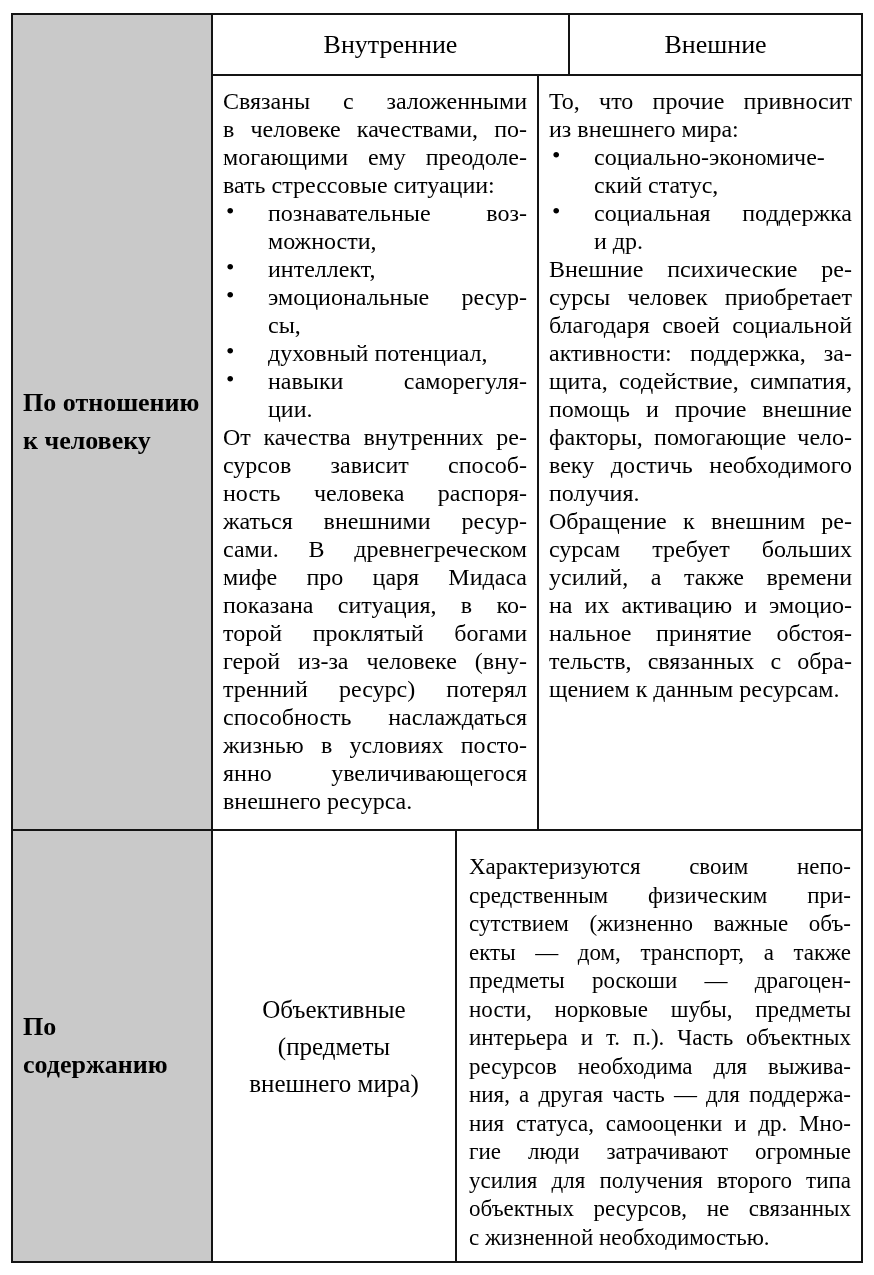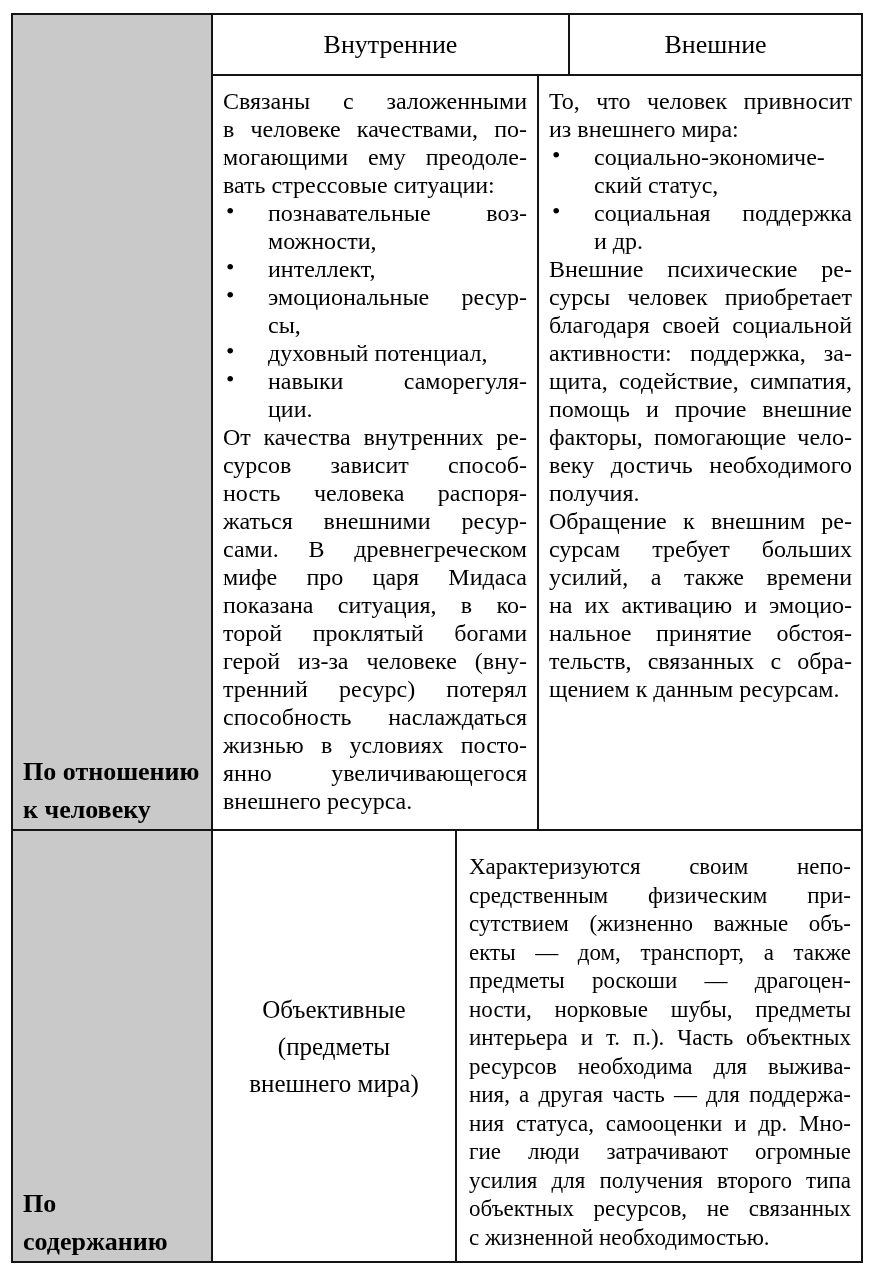--- a/index.html
+++ b/index.html
@@ -18,21 +18,21 @@
     border:2px solid var(--border);
     display:flex; flex-direction:column;
     background:#fff;
   }
   .row1 { height:816px; display:flex; border-bottom:2px solid var(--border); }
   .row2 { flex:1; display:flex; }
 
   .label-cell {
     width:200px; border-right:2px solid var(--border);
     background:var(--label-bg);
-    display:flex; flex-direction:column; justify-content:flex-end;
+    display:flex; flex-direction:column; justify-content:center;
     padding-left:10px; padding-right:4px;
     font-weight:bold; font-size:26px; line-height:38px;
   }
   .main { flex:1; display:flex; flex-direction:column; }
   .hdr { height:61px; display:flex; border-bottom:2px solid var(--border); }
   .hcell { display:flex; align-items:center; justify-content:center; font-size:26px; }
   .h1 { width:357px; border-right:2px solid var(--border); }
   .h2 { flex:1; }
   .body { flex:1; display:flex; font-size:24px; line-height:28px; }
   .b1 { width:326px; border-right:2px solid var(--border); padding:11px 10px 0 10px; }
@@ -115,21 +115,21 @@
               <div class="tl">герой из-за человеке (вну-</div>
               <div class="tl">тренний ресурс) потерял</div>
               <div class="tl">способность наслаждаться</div>
               <div class="tl">жизнью в условиях посто-</div>
               <div class="tl">янно увеличивающегося</div>
               <div class="tl last">внешнего ресурса.</div>
             </div>
           </div>
         <div class="b2">
             <div class="blk p">
-              <div class="tl">То, что человек привносит</div>
+              <div class="tl">То, что прочие привносит</div>
               <div class="tl last">из внешнего мира:</div>
             </div>
             <div class="blk bullet">
               <div class="tl">социально-экономиче-</div>
               <div class="tl last">ский статус,</div>
               <span class="marker">•</span>
             </div>
             <div class="blk bullet">
               <div class="tl">социальная поддержка</div>
               <div class="tl last">и др.</div>

